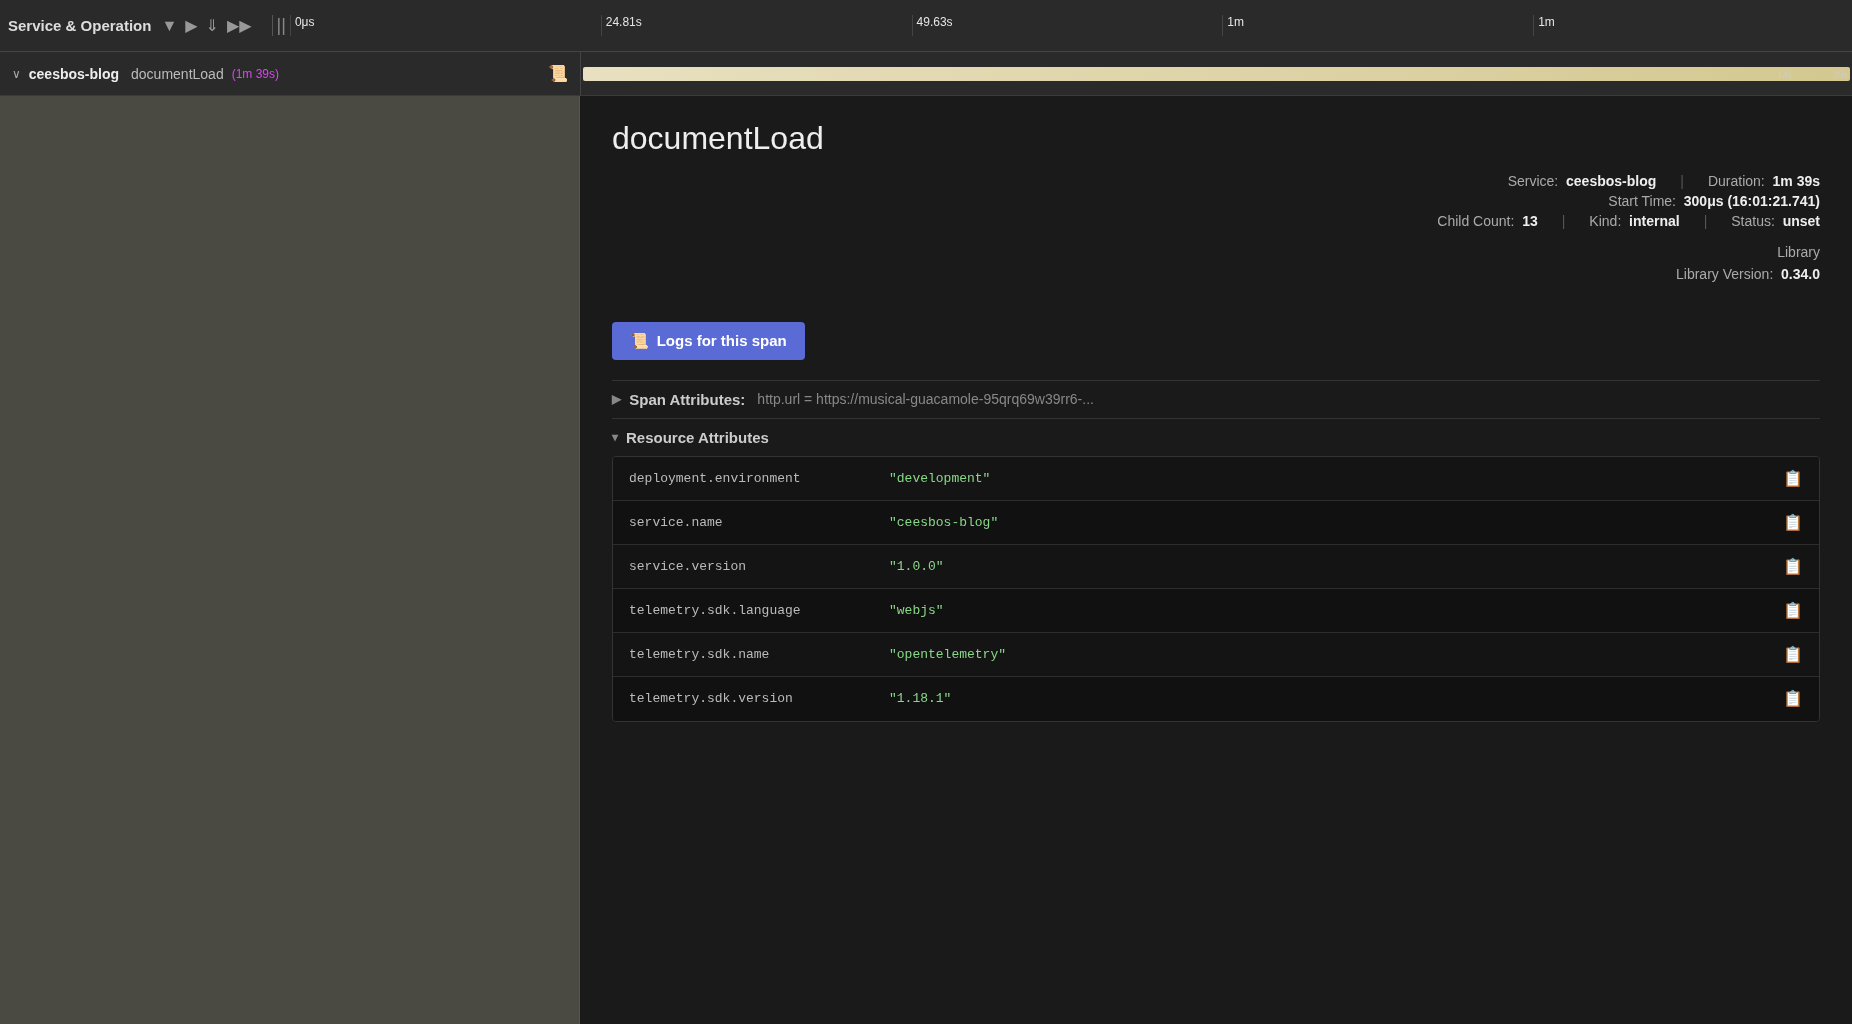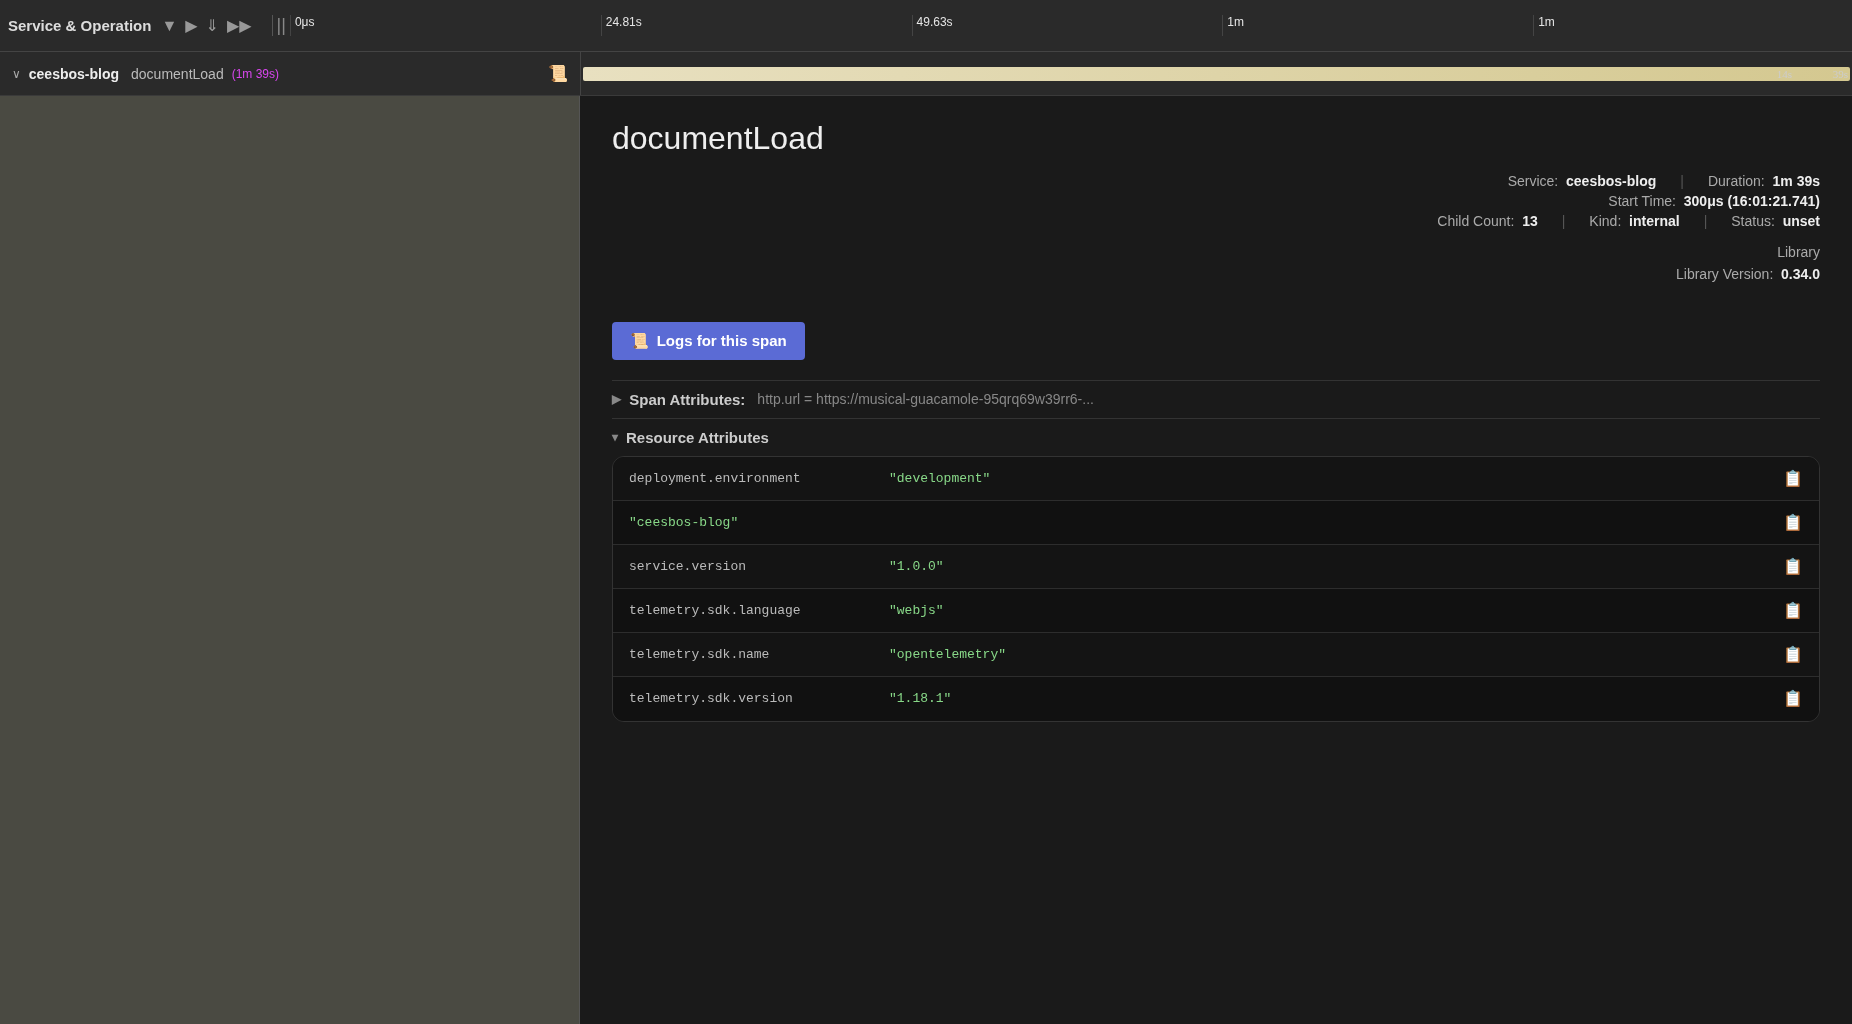--- a/index.html
+++ b/index.html
@@ -231,21 +231,21 @@
     .attr-url {
       color: #888;
       font-weight: 400;
     }
 
     
     .attr-table {
       width: 100%;
       border-collapse: collapse;
       border: 1px solid #333;
-      border-radius: 12px;
+      border-radius: 4px;
       overflow: hidden;
     }
     .attr-row {
       display: flex;
       align-items: center;
       border-bottom: 1px solid #2d2d2d;
       min-height: 44px;
       background: #111;
     }
     .attr-row:last-child { border-bottom: none; }
@@ -384,20 +384,21 @@
     </div>
 
     
     <div class="attr-table" id="attr-table-container">
     <div class="attr-row">
       <div class="attr-key">deployment.environment</div>
       <div class="attr-value">"development"</div>
       <div class="attr-copy" title="Copy">📋</div>
     </div>
         <div class="attr-row">
+      <div class="attr-key">service.name</div>
       <div class="attr-value">"ceesbos-blog"</div>
       <div class="attr-copy" title="Copy">📋</div>
     </div>
         <div class="attr-row">
       <div class="attr-key">service.version</div>
       <div class="attr-value">"1.0.0"</div>
       <div class="attr-copy" title="Copy">📋</div>
     </div>
         <div class="attr-row">
       <div class="attr-key">telemetry.sdk.language</div>

